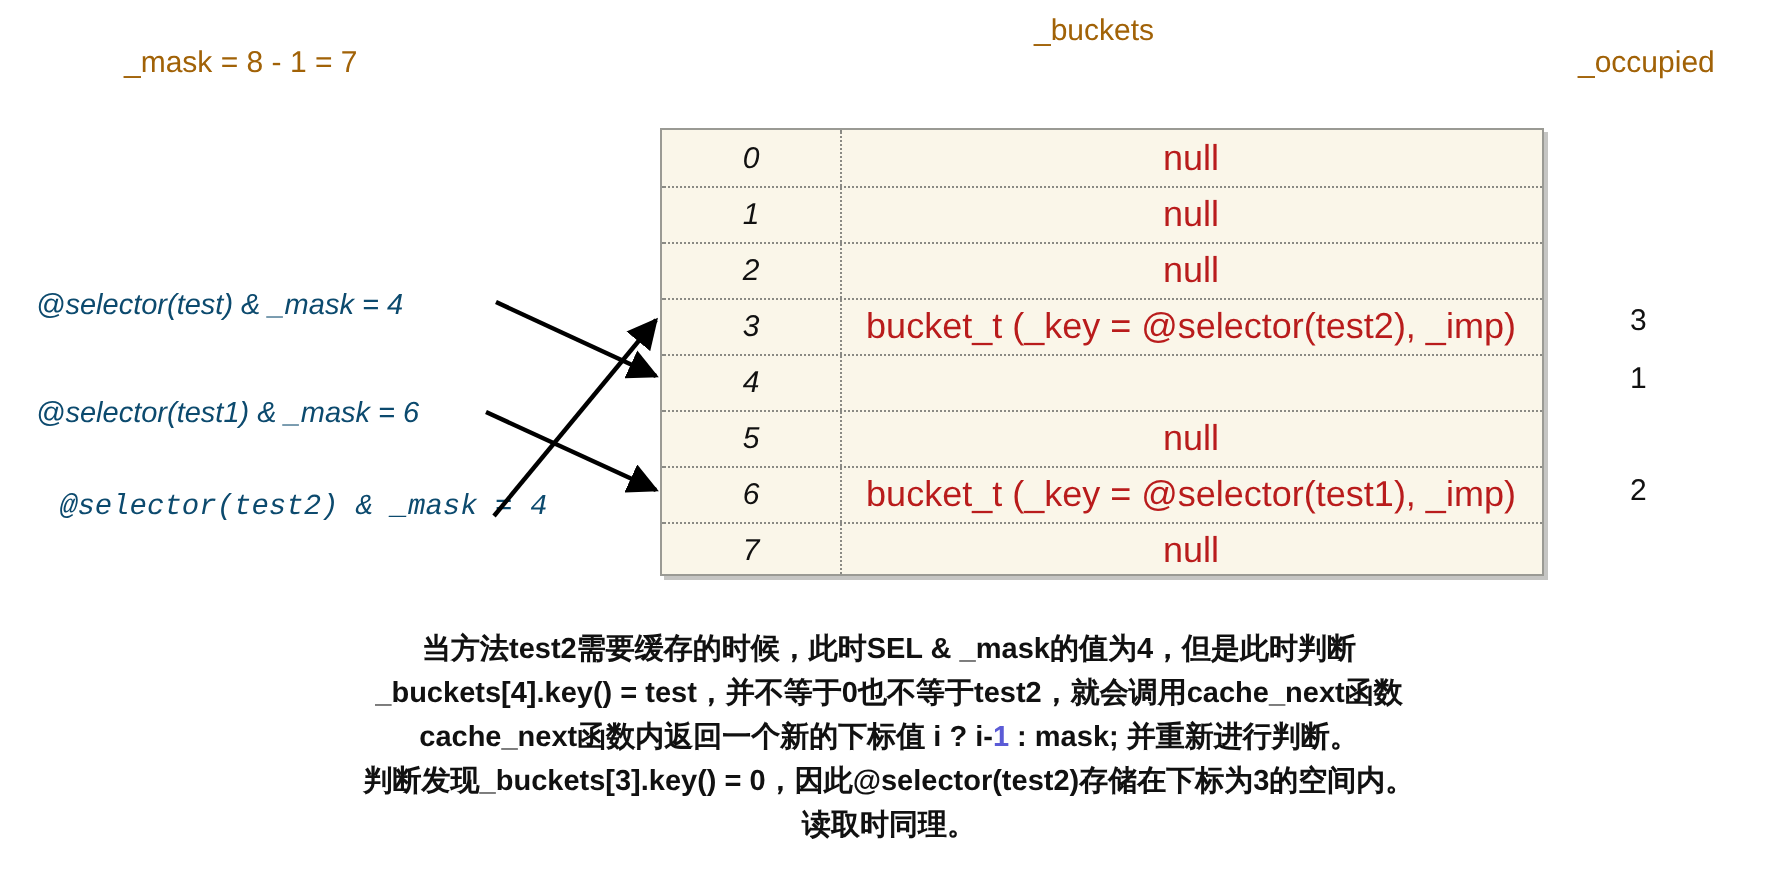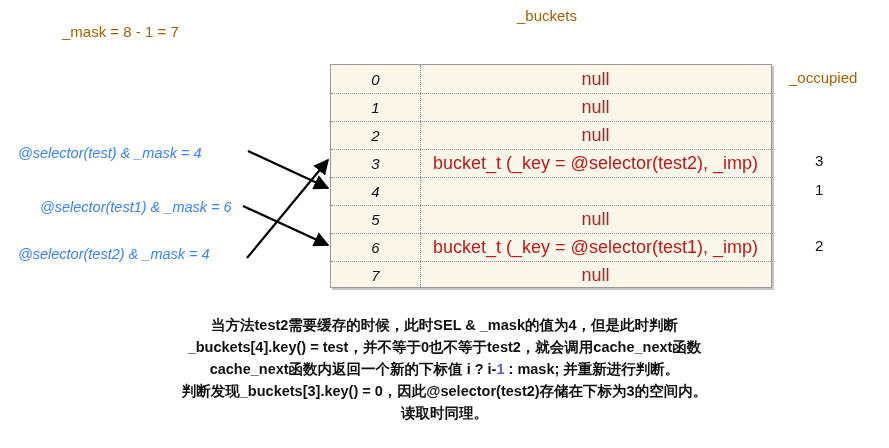--- a/index.html
+++ b/index.html
@@ -18,21 +18,21 @@
 
   
   .hdr {
     position: absolute;
     font-size: 15px;
     white-space: nowrap;
     color: #a16207;
   }
   #hdr-mask     { left: 62px;  top: 23px; }
   #hdr-buckets  { left: 517px; top: 7px; }
-  #hdr-occupied { left: 789px; top: 23px; margin-top: 46px; }
+  #hdr-occupied { left: 789px; top: 23px; }
 
   
   #bucket-table {
     position: absolute;
     left: 330px;
     top: 64px;
     width: 442px;
     height: 224px;
     background: #faf6e9;
     border: 1px solid #9a9a94;
@@ -75,25 +75,25 @@
     border-left: 1px dotted #8a8a84;
     pointer-events: none;
   }
 
   
   .sel-label {
     position: absolute;
     font-size: 14.5px;
     font-style: italic;
     white-space: nowrap;
-    color: #3b82f6;
+    color: #0c4a6e;
   }
   #sel-0 { left: 18px; top: 145px; }
-  #sel-1 { left: 18px; top: 199px; margin-left: 22px; }
-  #sel-2 { left: 18px; top: 246px; }
+  #sel-1 { left: 18px; top: 199px; }
+  #sel-2 { left: 30px; top: 246px; font-family: Liberation Mono, monospace; }
 
   
   .occ-val {
     position: absolute;
     font-size: 15px;
     color: #111;
     white-space: nowrap;
   }
   #occ-0 { left: 815px; top: 152px; }
   #occ-1 { left: 815px; top: 181px; }

